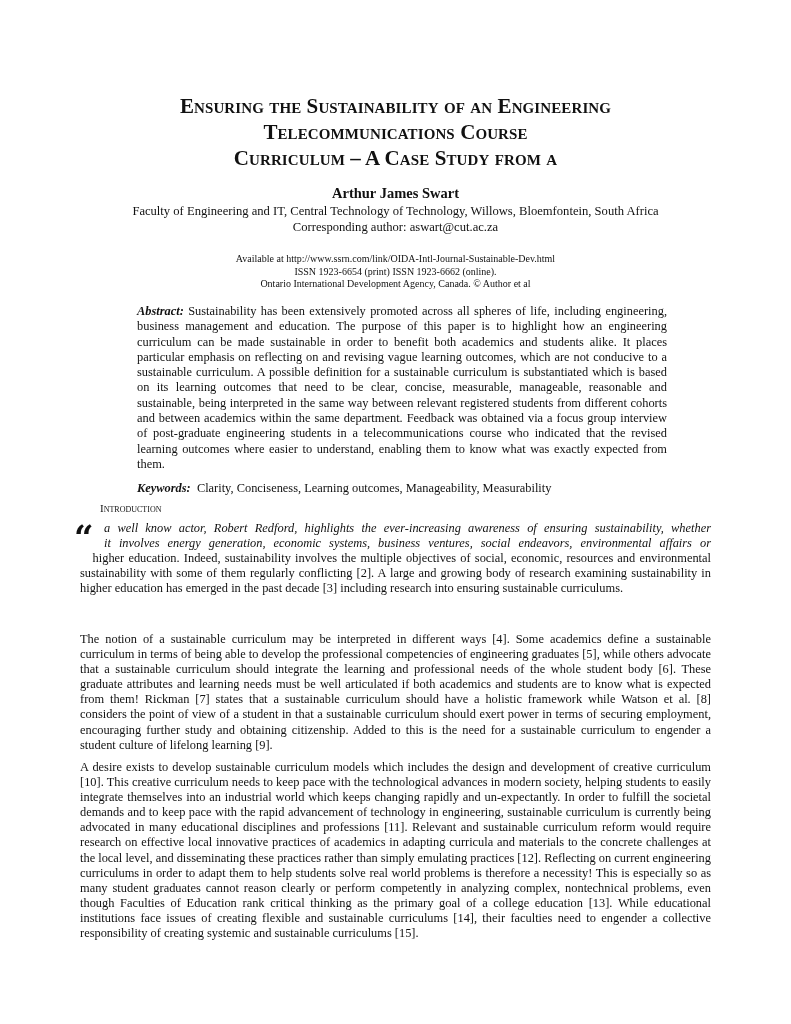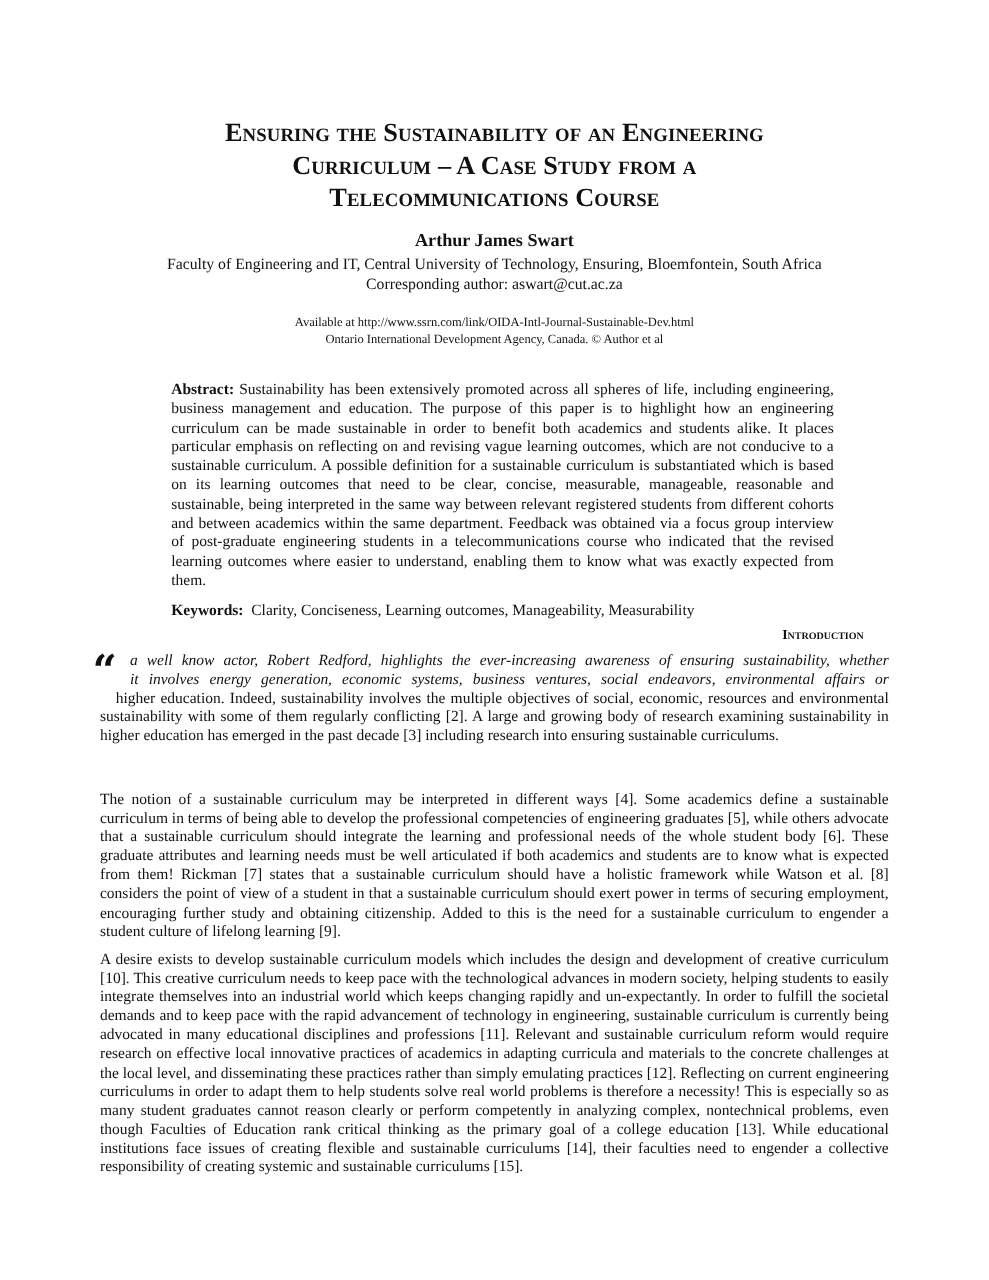--- a/index.html
+++ b/index.html
@@ -31,28 +31,28 @@
   .pubinfo {
     position: absolute; left: 100px; top: 253px; width: 591px; text-align: center;
     font-size: 10px; line-height: 12.5px;
   }
   .pubinfo div { white-space: nowrap; }
 
   .abstract {
     position: absolute; left: 137px; top: 304px; width: 530px;
     font-size: 12.4px; line-height: 15.3px; text-align: justify;
   }
-  .abstract .lbl, .keywords .lbl { font-weight: bold; }
+  .abstract .lbl, .keywords .lbl { font-weight: bold; font-style: italic; }
   .keywords {
     position: absolute; left: 137px; top: 481px; width: 530px;
     font-size: 12.4px; line-height: 15px; white-space: nowrap;
   }
   .section-head {
-    position: absolute; left: 100px; top: 501px; width: 591px; text-align: right;
-    font-weight: bold; font-size: 11px; line-height: 14px; font-variant: small-caps;
+    position: absolute; left: 100px; top: 501px; width: 591px; text-align: left;
+    font-weight: normal; font-size: 11px; line-height: 14px; font-variant: small-caps;
   }
 
   .body-para {
     position: absolute; left: 80px; width: 631px;
     font-size: 12.4px; line-height: 15.1px; text-align: justify;
   }
   .p1 { top: 521px; }
   .p2 { top: 632px; }
   .p3 { top: 760px; }
 
@@ -64,30 +64,31 @@
   .indent-line { display: block; padding-left: 24px; font-style: italic; }
   .l1 { text-align-last: justify; }
 </style>
 </head>
 <body>
 
 <div class="page">
 
   <div class="title">
     <div>Ensuring the Sustainability of an Engineering</div>
+    <div>Telecommunications Course</div>
     <div>Curriculum – A Case Study from a</div>
-    <div>Telecommunications Course</div>
   </div>
 
   <div class="author">Arthur James Swart</div>
-  <div class="affil">Faculty of Engineering and IT, Central University of Technology, Ensuring, Bloemfontein, South Africa</div>
+  <div class="affil">Faculty of Engineering and IT, Central Technology of Technology, Willows, Bloemfontein, South Africa</div>
   <div class="corr">Corresponding author: aswart@cut.ac.za</div>
 
   <div class="pubinfo">
     <div>Available at http://www.ssrn.com/link/OIDA-Intl-Journal-Sustainable-Dev.html</div>
+    <div>ISSN 1923-6654 (print) ISSN 1923-6662 (online).</div>
     <div>Ontario International Development Agency, Canada. © Author et al</div>
   </div>
 
   <div class="abstract">
     <span class="lbl">Abstract:</span>
     <span>Sustainability has been extensively promoted across all spheres of life, including engineering, business management and education. The purpose of this paper is to highlight how an engineering curriculum can be made sustainable in order to benefit both academics and students alike. It places particular emphasis on reflecting on and revising vague learning outcomes, which are not conducive to a sustainable curriculum. A possible definition for a sustainable curriculum is substantiated which is based on its learning outcomes that need to be clear, concise, measurable, manageable, reasonable and sustainable, being interpreted in the same way between relevant registered students from different cohorts and between academics within the same department. Feedback was obtained via a focus group interview of post-graduate engineering students in a telecommunications course who indicated that the revised learning outcomes where easier to understand, enabling them to know what was exactly expected from them.</span>
   </div>
 
   <div class="keywords">
     <span class="lbl">Keywords:</span>&nbsp;

